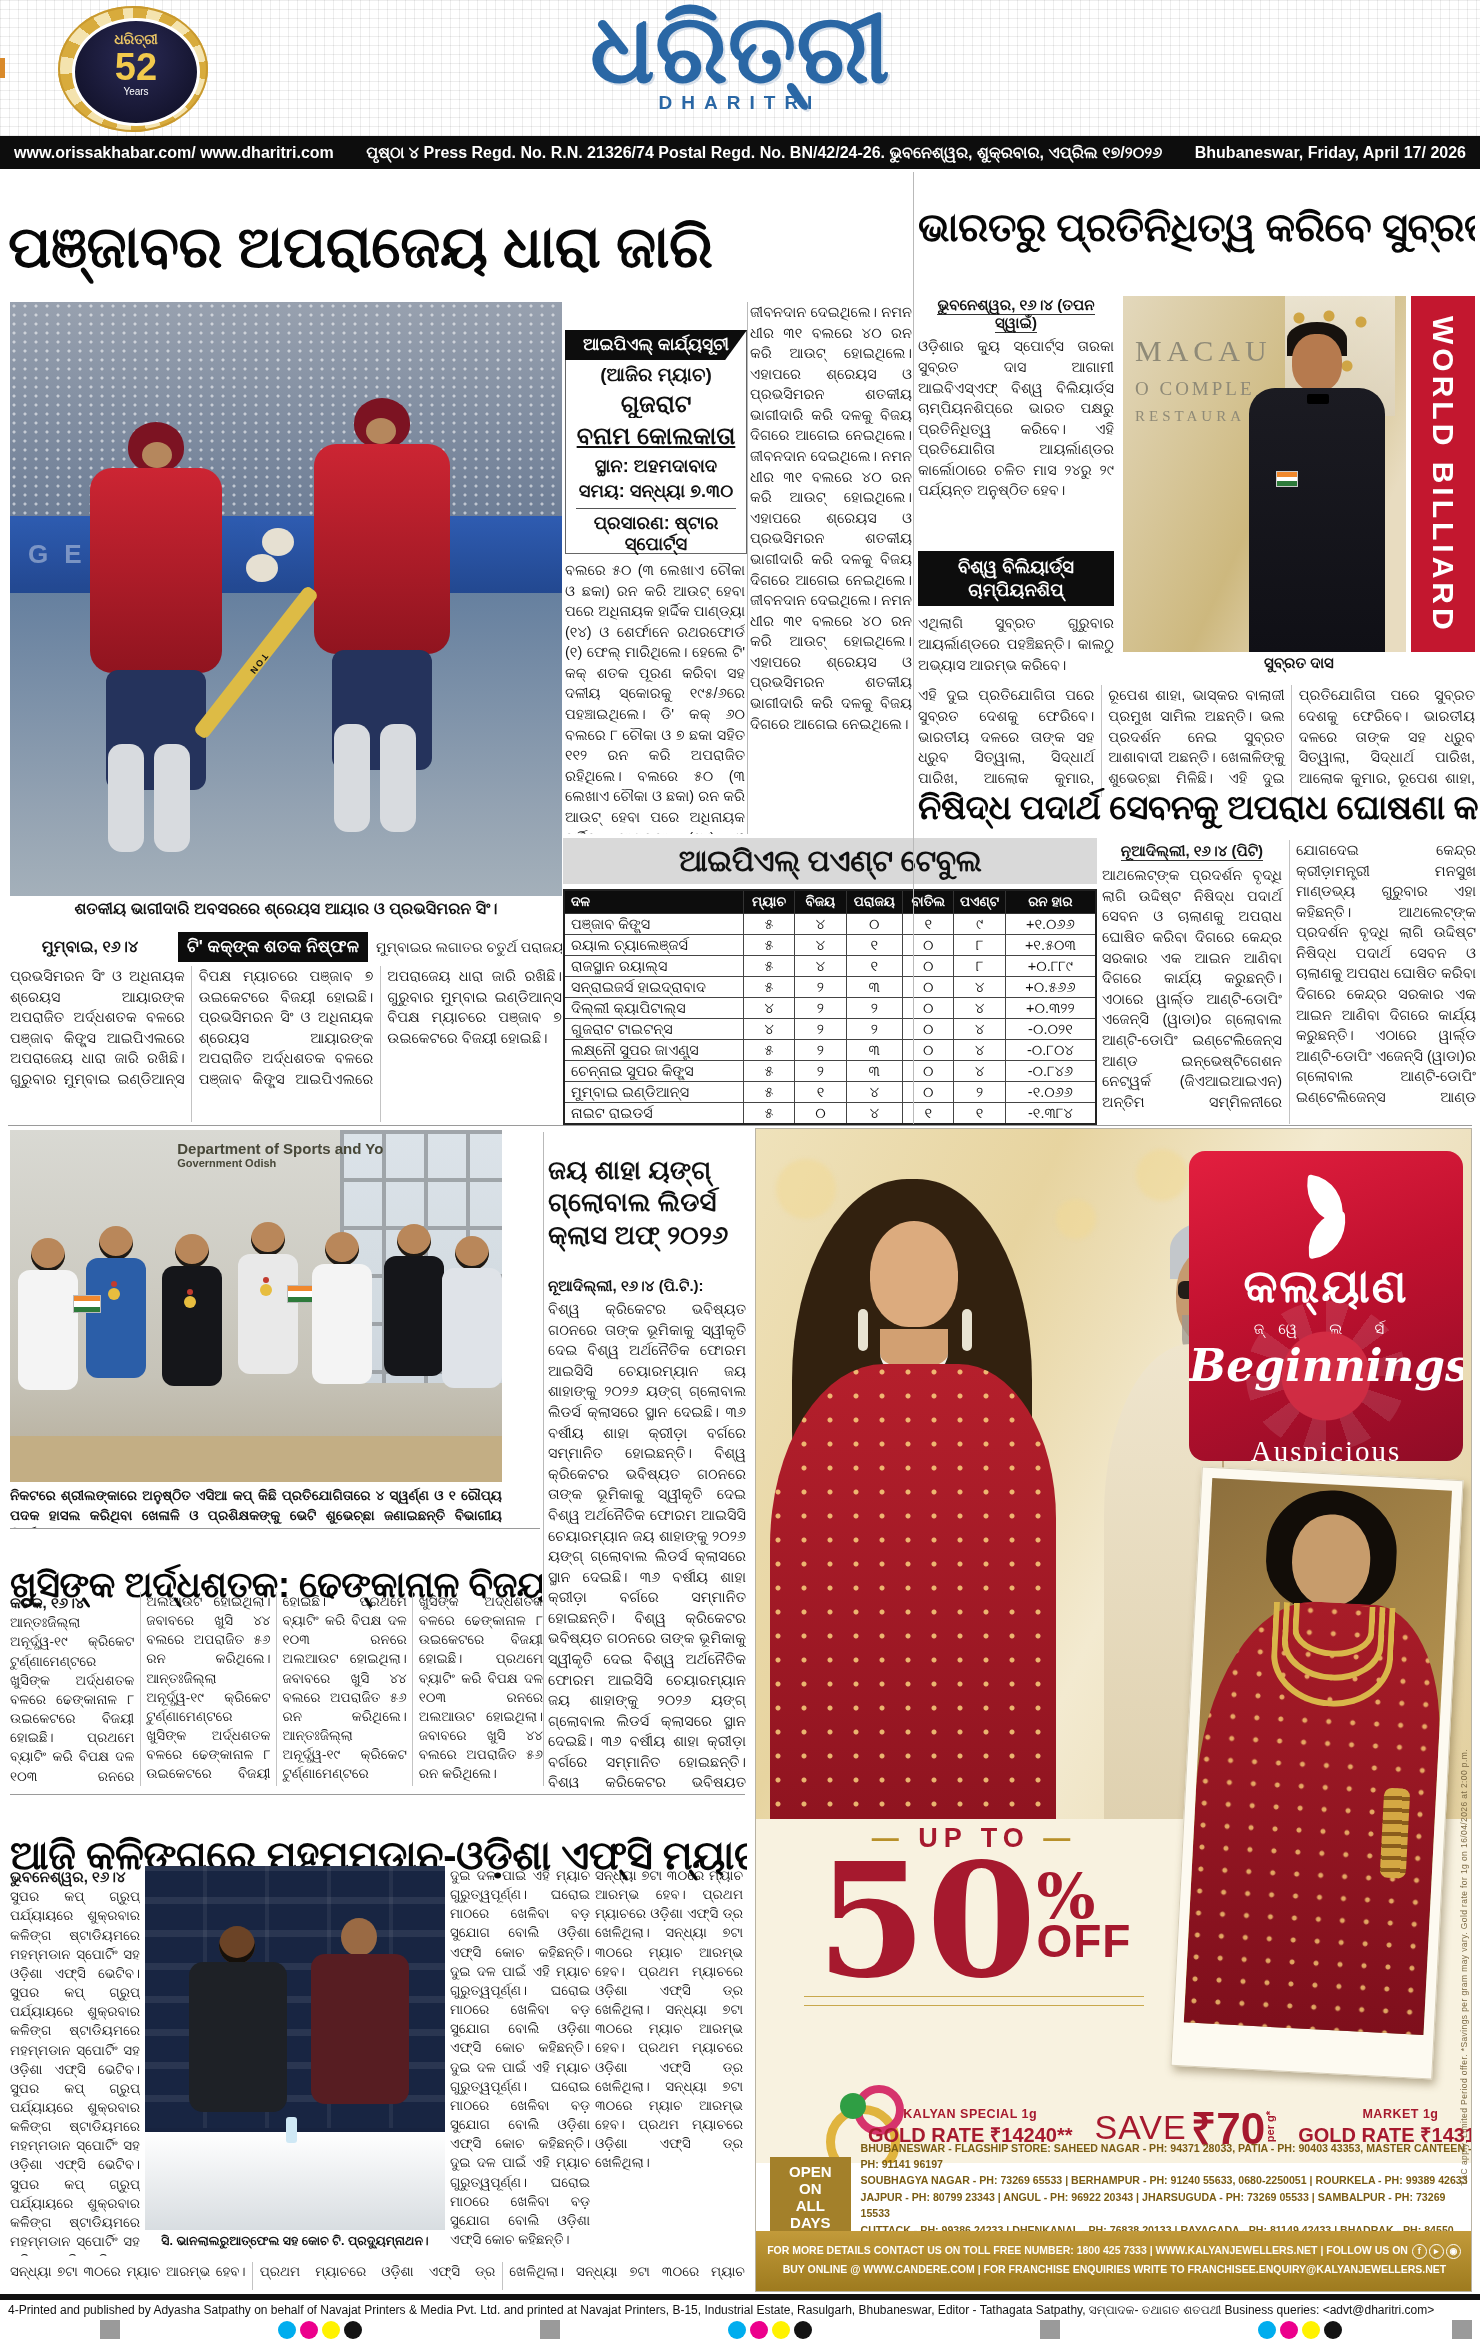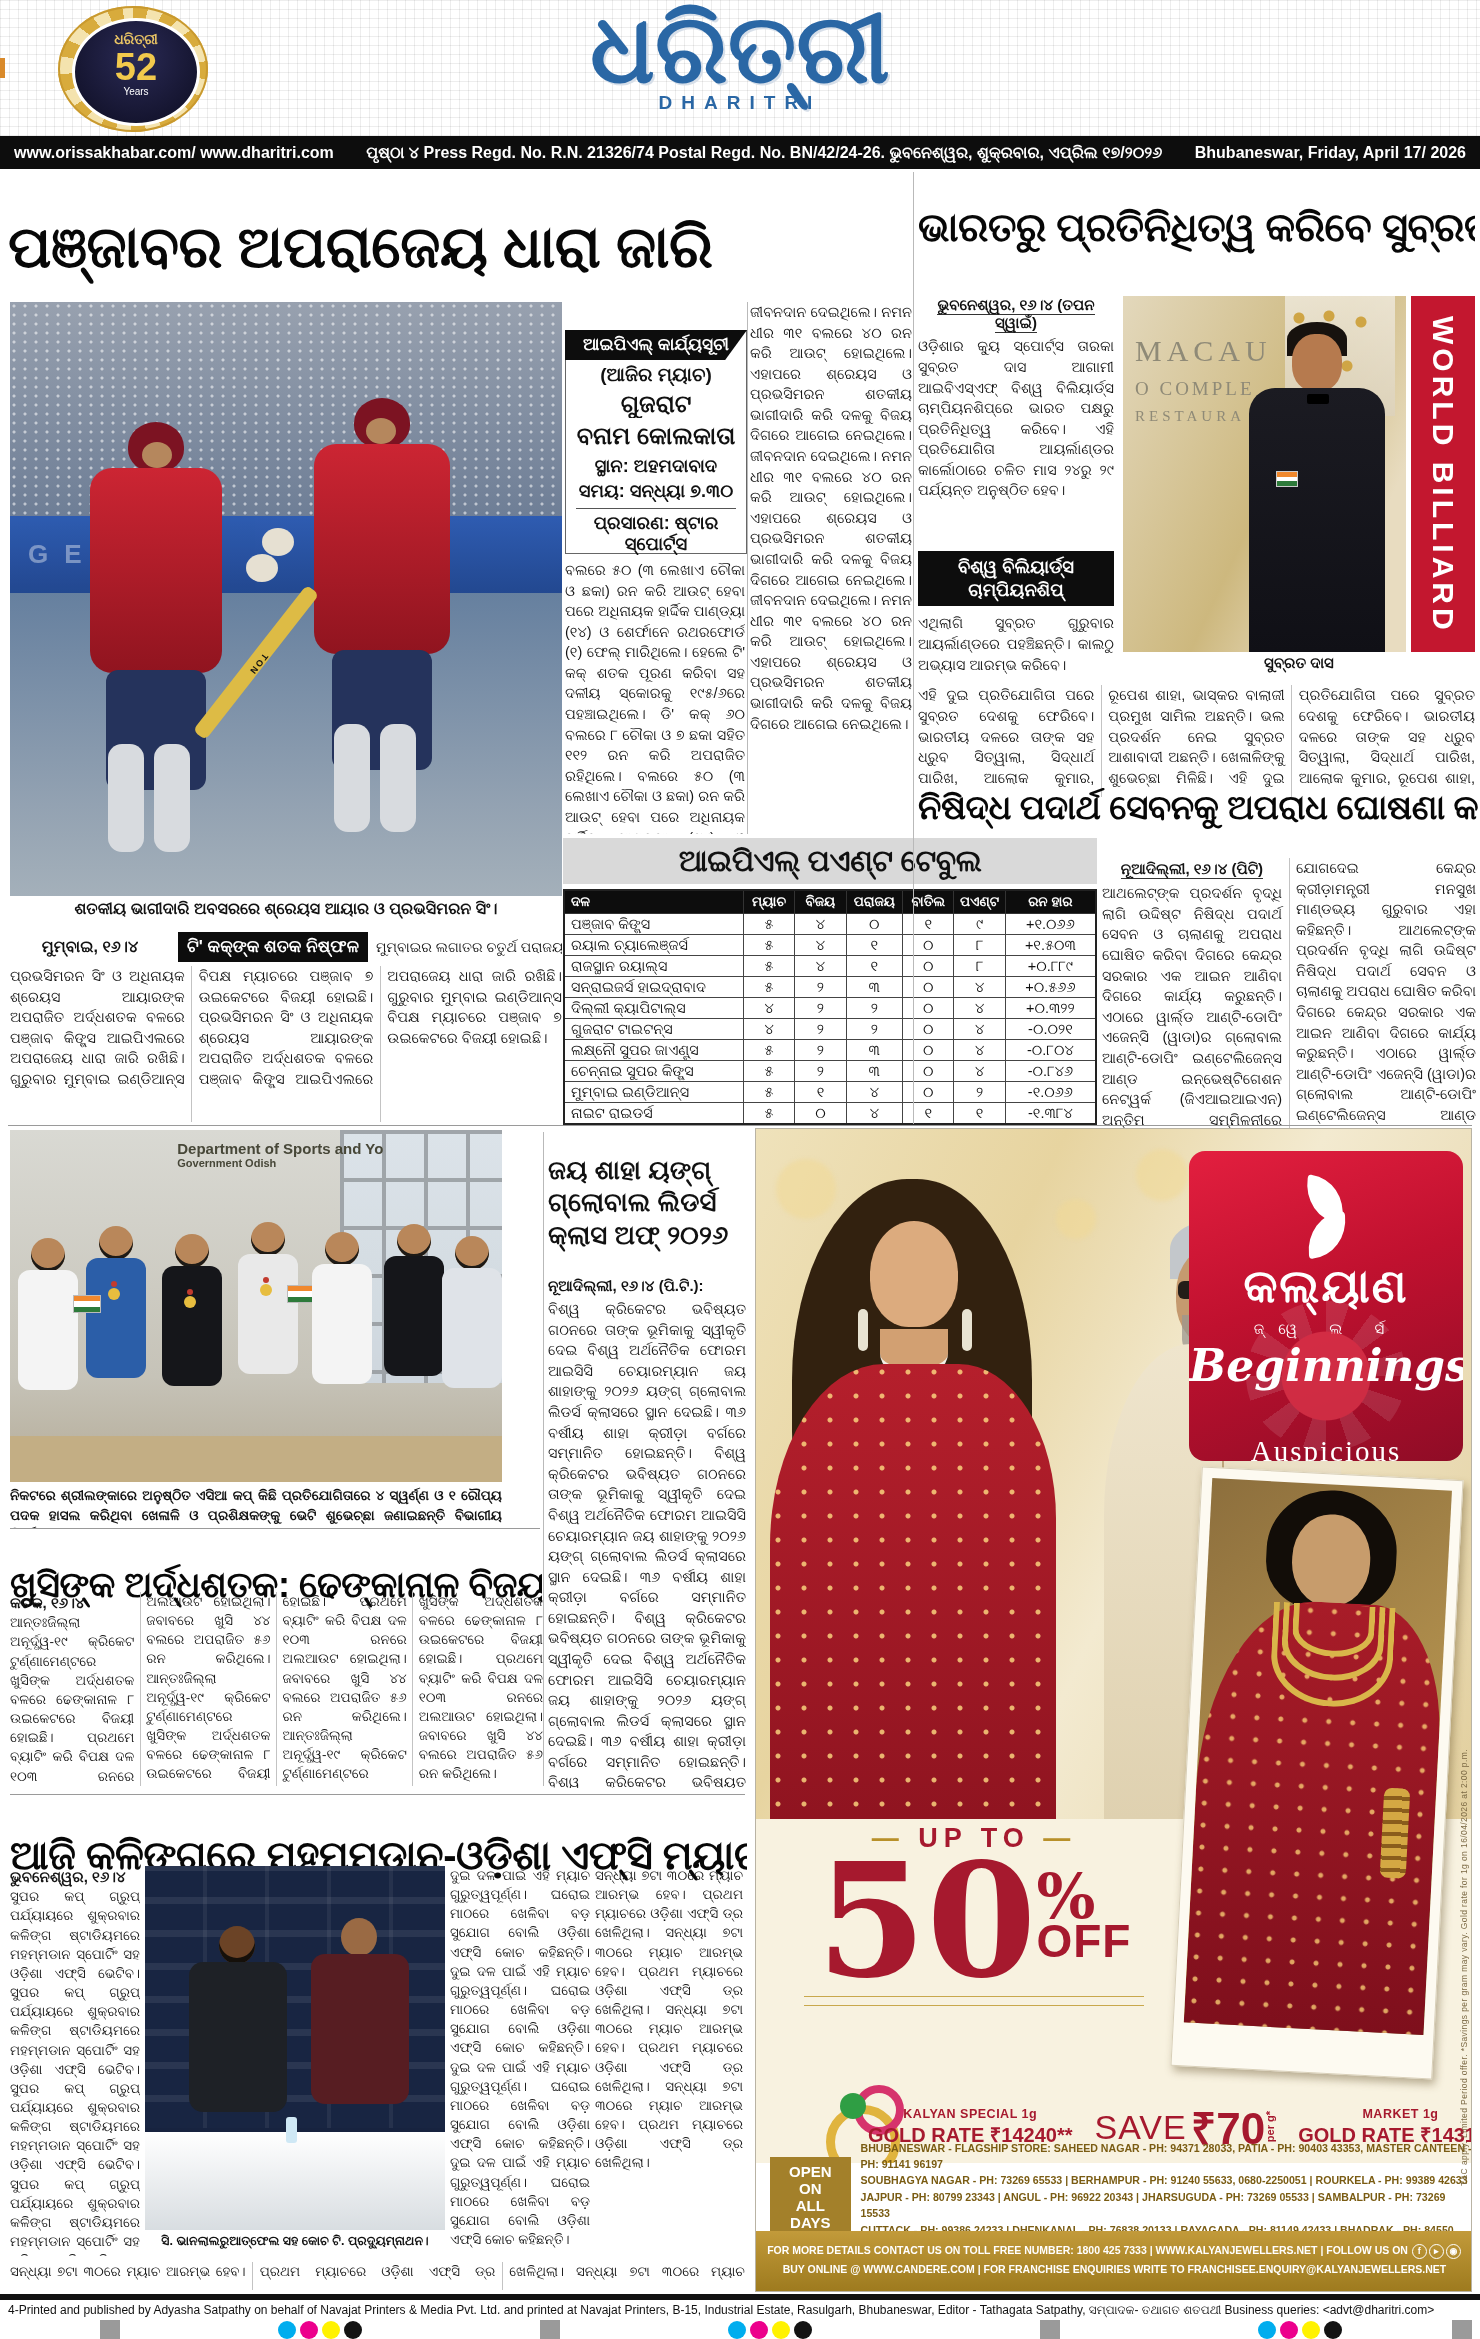--- a/index.html
+++ b/index.html
@@ -31,21 +31,21 @@
   
   #infobar{left:0;top:136px;width:1480px;height:33px;background:#0d0d0d;color:#ffffff;
     display:flex;justify-content:space-between;align-items:center;
     font-size:16px;font-weight:bold;padding:0 14px;box-sizing:border-box;}
 
   
   .headline{font-weight:800;color:#070707;letter-spacing:-.5px;}
   .dateline{font-weight:bold;font-size:15px;text-align:center;}
   .dateline u{text-decoration:none;border-bottom:1px solid #333;padding-bottom:1px;}
   .story-body{font-size:14.5px;line-height:1.42;text-align:justify;overflow:hidden;color:#141414;}
-  .cols2{column-count:2;column-gap:14px;column-rule:1px solid #c3c3c3;margin-top:18px;}
+  .cols2{column-count:2;column-gap:14px;column-rule:1px solid #c3c3c3;}
   .cols3{column-count:3;column-gap:14px;column-rule:1px solid #c3c3c3;}
   .cols4{column-count:4;column-gap:12px;column-rule:1px solid #c3c3c3;}
   .blackbox{background:#0d0d0d;color:#fff;font-weight:800;text-align:center;}
   .caption{font-weight:bold;text-align:center;overflow:hidden;}
   .vline{width:1px;background:#b9b9b9;}
   .hline{height:1px;background:#9a9a9a;}
 
   
   #lead-headline{left:8px;top:174px;width:906px;height:74px;font-size:58px;}
   #photo-main{left:10px;top:302px;width:552px;height:594px;overflow:hidden;background:#8794a5;}
@@ -359,21 +359,21 @@
     <div class="dateline">ମୁମ୍ବାଇ, ୧୬।୪</div>
     <div class="blackbox">ଟି' କକ୍‌ଙ୍କ ଶତକ ନିଷ୍ଫଳ</div>
     <div class="note">ମୁମ୍ବାଇର ଲଗାତର ଚତୁର୍ଥ ପରାଜୟ।</div>
   </div>
   <div id="lead-bottom" class="abs story-body cols3">ପ୍ରଭସିମରନ ସିଂ ଓ ଅଧିନାୟକ ଶ୍ରେୟସ ଆୟାରଙ୍କ ଅପରାଜିତ ଅର୍ଦ୍ଧଶତକ ବଳରେ ପଞ୍ଜାବ କିଙ୍ଗ୍ସ ଆଇପିଏଲରେ ଅପରାଜେୟ ଧାରା ଜାରି ରଖିଛି। ଗୁରୁବାର ମୁମ୍ବାଇ ଇଣ୍ଡିଆନ୍ସ ବିପକ୍ଷ ମ୍ୟାଚରେ ପଞ୍ଜାବ ୭ ଉଇକେଟରେ ବିଜୟୀ ହୋଇଛି। ପ୍ରଭସିମରନ ସିଂ ଓ ଅଧିନାୟକ ଶ୍ରେୟସ ଆୟାରଙ୍କ ଅପରାଜିତ ଅର୍ଦ୍ଧଶତକ ବଳରେ ପଞ୍ଜାବ କିଙ୍ଗ୍ସ ଆଇପିଏଲରେ ଅପରାଜେୟ ଧାରା ଜାରି ରଖିଛି। ଗୁରୁବାର ମୁମ୍ବାଇ ଇଣ୍ଡିଆନ୍ସ ବିପକ୍ଷ ମ୍ୟାଚରେ ପଞ୍ଜାବ ୭ ଉଇକେଟରେ ବିଜୟୀ ହୋଇଛି।</div>
 
   <div id="schedbox" class="abs">
     <div id="sched-head">ଆଇପିଏଲ୍ କାର୍ଯ୍ୟସୂଚୀ</div>
     <div class="sched-line" style="font-size:19px;">(ଆଜିର ମ୍ୟାଚ)</div>
     <div class="sched-line" style="font-size:24px;margin-top:4px;">ଗୁଜରାଟ</div>
-    <div class="sched-line" style="font-size:24px;margin-top:4px;">ବନାମ କୋଲକାତା</div>
+    <div class="sched-line" style="font-size:24px;margin-top:4px;text-decoration:underline;">ବନାମ କୋଲକାତା</div>
     <div class="sched-line" style="font-size:18px;margin-top:6px;">ସ୍ଥାନ: ଅହମଦାବାଦ</div>
     <div class="sched-line" style="font-size:18px;margin-top:4px;">ସମୟ: ସନ୍ଧ୍ୟା ୭.୩୦</div>
     <hr>
     <div class="sched-line" style="font-size:18px;">ପ୍ରସାରଣ: ଷ୍ଟାର ସ୍ପୋର୍ଟ୍ସ</div>
   </div>
   <div id="midcol-body" class="abs story-body">ବଲରେ ୫୦ (୩ ଲେଖାଏ ଚୌକା ଓ ଛକା) ରନ କରି ଆଉଟ୍ ହେବା ପରେ ଅଧିନାୟକ ହାର୍ଦ୍ଦିକ ପାଣ୍ଡ୍ୟା (୧୪) ଓ ଶେର୍ଫାନେ ରଥରଫୋର୍ଡ (୧) ଫେଲ୍ ମାରିଥିଲେ। ହେଲେ ଟି' କକ୍ ଶତକ ପୂରଣ କରିବା ସହ ଦଳୀୟ ସ୍କୋରକୁ ୧୯୫/୬ରେ ପହଞ୍ଚାଇଥିଲେ। ଡି' କକ୍ ୬୦ ବଲରେ ୮ ଚୌକା ଓ ୭ ଛକା ସହିତ ୧୧୨ ରନ କରି ଅପରାଜିତ ରହିଥିଲେ। ବଲରେ ୫୦ (୩ ଲେଖାଏ ଚୌକା ଓ ଛକା) ରନ କରି ଆଉଟ୍ ହେବା ପରେ ଅଧିନାୟକ ହାର୍ଦ୍ଦିକ ପାଣ୍ଡ୍ୟା (୧୪) ଓ ଶେର୍ଫାନେ ରଥରଫୋର୍ଡ (୧) ଫେଲ୍ ମାରିଥିଲେ। ହେଲେ ଟି' କକ୍ ଶତକ ପୂରଣ କରିବା ସହ ଦଳୀୟ ସ୍କୋରକୁ ୧୯୫/୬ରେ ପହଞ୍ଚାଇଥିଲେ। ଡି' କକ୍ ୬୦ ବଲରେ ୮ ଚୌକା ଓ ୭ ଛକା ସହିତ ୧୧୨ ରନ କରି ଅପରାଜିତ ରହିଥିଲେ।</div>
   <div id="col3-body" class="abs story-body">ଜୀବନଦାନ ଦେଇଥିଲେ। ନମନ ଧୀର ୩୧ ବଲରେ ୪୦ ରନ କରି ଆଉଟ୍ ହୋଇଥିଲେ। ଏହାପରେ ଶ୍ରେୟସ ଓ ପ୍ରଭସିମରନ ଶତକୀୟ ଭାଗୀଦାରି କରି ଦଳକୁ ବିଜୟ ଦିଗରେ ଆଗେଇ ନେଇଥିଲେ। ଜୀବନଦାନ ଦେଇଥିଲେ। ନମନ ଧୀର ୩୧ ବଲରେ ୪୦ ରନ କରି ଆଉଟ୍ ହୋଇଥିଲେ। ଏହାପରେ ଶ୍ରେୟସ ଓ ପ୍ରଭସିମରନ ଶତକୀୟ ଭାଗୀଦାରି କରି ଦଳକୁ ବିଜୟ ଦିଗରେ ଆଗେଇ ନେଇଥିଲେ। ଜୀବନଦାନ ଦେଇଥିଲେ। ନମନ ଧୀର ୩୧ ବଲରେ ୪୦ ରନ କରି ଆଉଟ୍ ହୋଇଥିଲେ। ଏହାପରେ ଶ୍ରେୟସ ଓ ପ୍ରଭସିମରନ ଶତକୀୟ ଭାଗୀଦାରି କରି ଦଳକୁ ବିଜୟ ଦିଗରେ ଆଗେଇ ନେଇଥିଲେ।</div>
 
   <div id="points" class="abs">
     <div id="points-title">ଆଇପିଏଲ୍ ପଏଣ୍ଟ ଟେବୁଲ</div>

